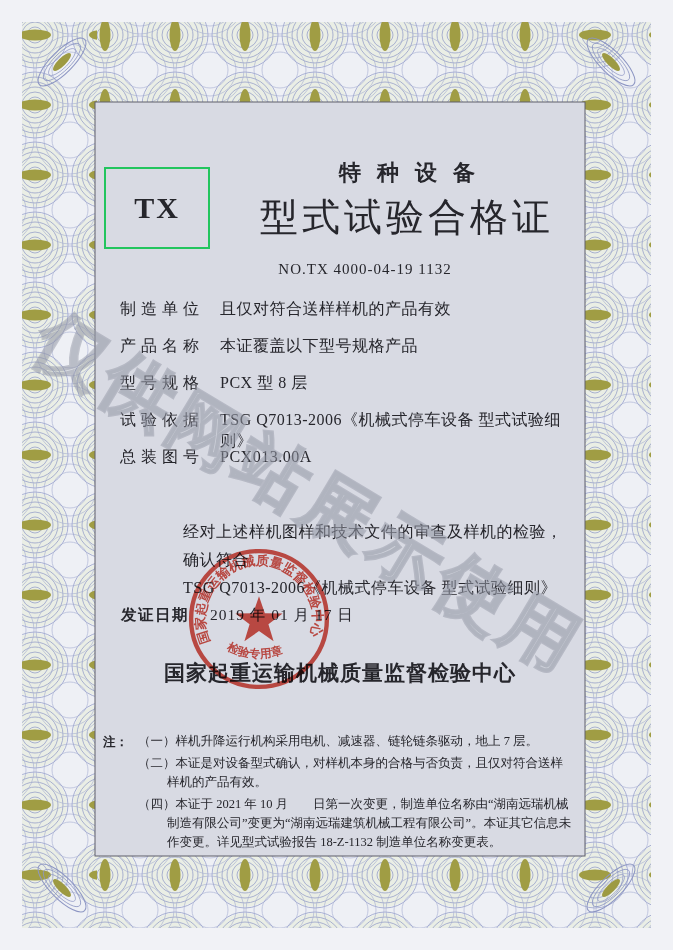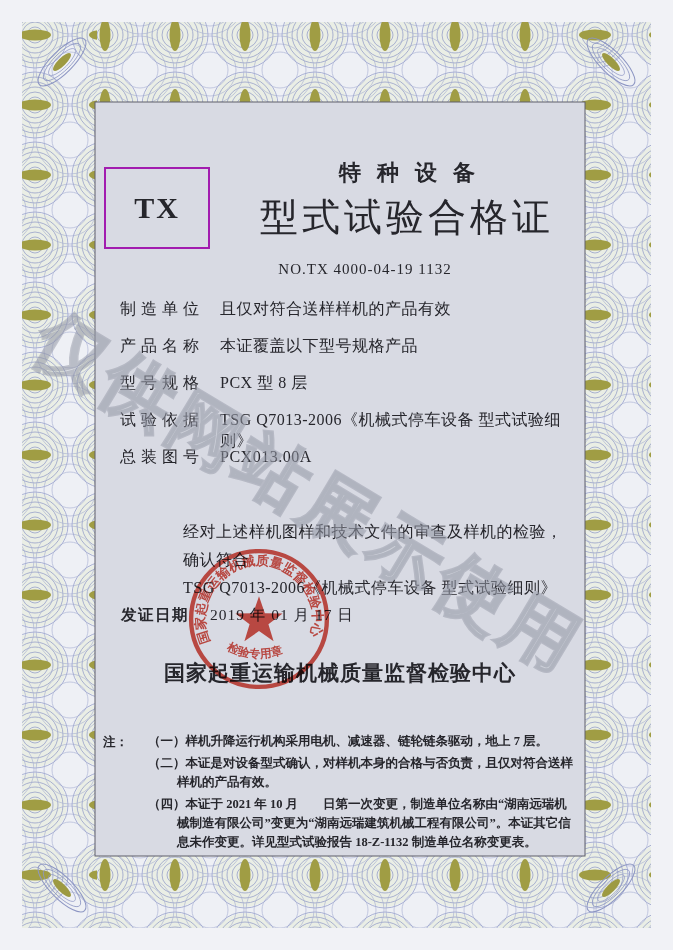--- a/index.html
+++ b/index.html
@@ -7,21 +7,21 @@
     position:relative;width:673px;height:950px;overflow:hidden;
     background:#f1f2f6;
     font-family:"Liberation Serif","DejaVu Serif",serif;
     color:#26262c;
   }
   .border-art{position:absolute;left:0;top:0;z-index:0;}
   .content{position:absolute;inset:0;z-index:2;}
 
   .tx-box{
     position:absolute;left:104px;top:167px;width:102px;height:78px;
-    border:2px solid #a21caf;display:flex;align-items:center;justify-content:center;
+    border:2px solid #22c55e;display:flex;align-items:center;justify-content:center;
     font-size:30px;font-weight:bold;letter-spacing:2px;
   }
   .titles{position:absolute;left:218px;top:158px;width:378px;text-align:center;}
   .title-small{font-size:22px;font-weight:bold;letter-spacing:16px;text-indent:16px;}
   .title-large{margin-top:4px;font-size:38px;font-weight:normal;letter-spacing:4px;}
   .cert-no{position:absolute;left:160px;top:261px;width:410px;text-align:center;font-size:15px;letter-spacing:1px;}
 
   .fields{position:absolute;left:120px;top:299px;width:460px;}
   .field-row{display:flex;align-items:baseline;height:37px;font-size:16px;}
   .field-label{font-weight:normal;letter-spacing:5px;width:100px;flex:0 0 100px;}
@@ -31,21 +31,21 @@
 
   .issue-row{position:absolute;left:121px;top:605px;font-size:15.5px;}
   .issue-label{font-weight:bold;letter-spacing:1.5px;}
   .issue-value{margin-left:17px;letter-spacing:1px;}
 
   .authority{position:absolute;left:95px;top:659px;width:490px;text-align:center;
     font-size:21px;font-weight:bold;letter-spacing:1px;}
 
   .notes{position:absolute;left:103px;top:732px;width:472px;font-size:12.5px;line-height:19px;}
   .notes-label{position:absolute;left:0;top:1px;font-weight:bold;}
-  .notes-list{margin:0 0 0 45px;padding:0;list-style:none;font-weight:bold;}
+  .notes-list{margin:0 0 0 35px;padding:0;list-style:none;}
   .notes-list li{padding-left:29px;text-indent:-29px;margin-bottom:3px;}
 
   .stamp{position:absolute;left:186px;top:546px;width:146px;height:146px;
     z-index:4;mix-blend-mode:multiply;opacity:0.92;}
 
   .watermark{
     position:absolute;left:66px;top:292px;z-index:5;pointer-events:none;
     font-size:72px;font-weight:bold;white-space:nowrap;letter-spacing:6px;
     transform:rotate(31deg);transform-origin:0 0;
     color:rgba(152,155,170,0.16);

